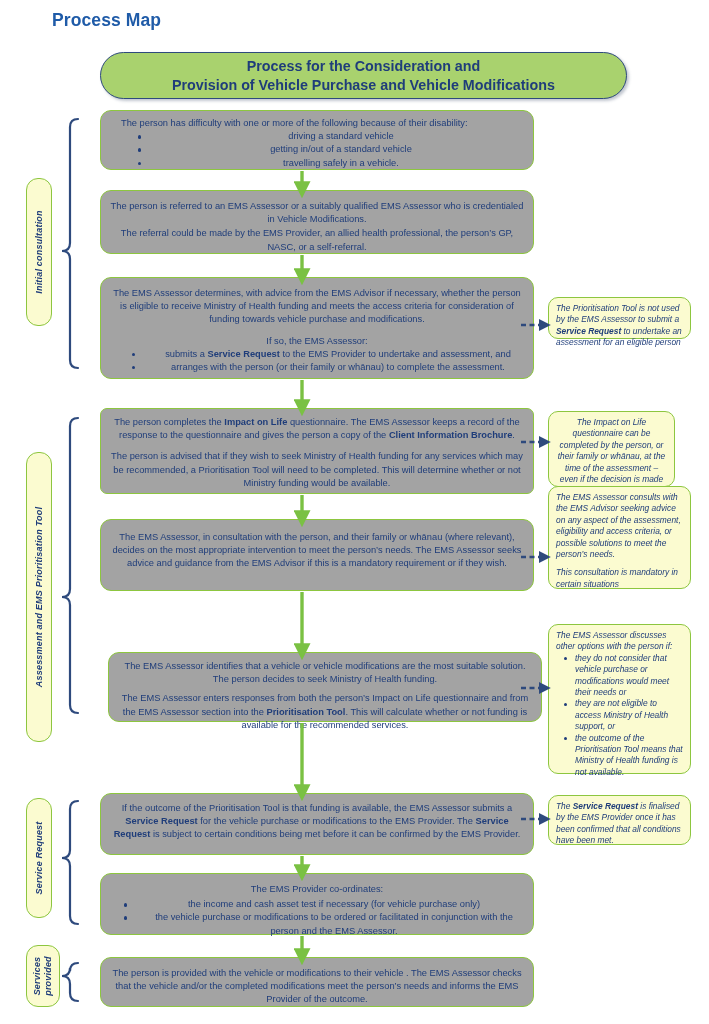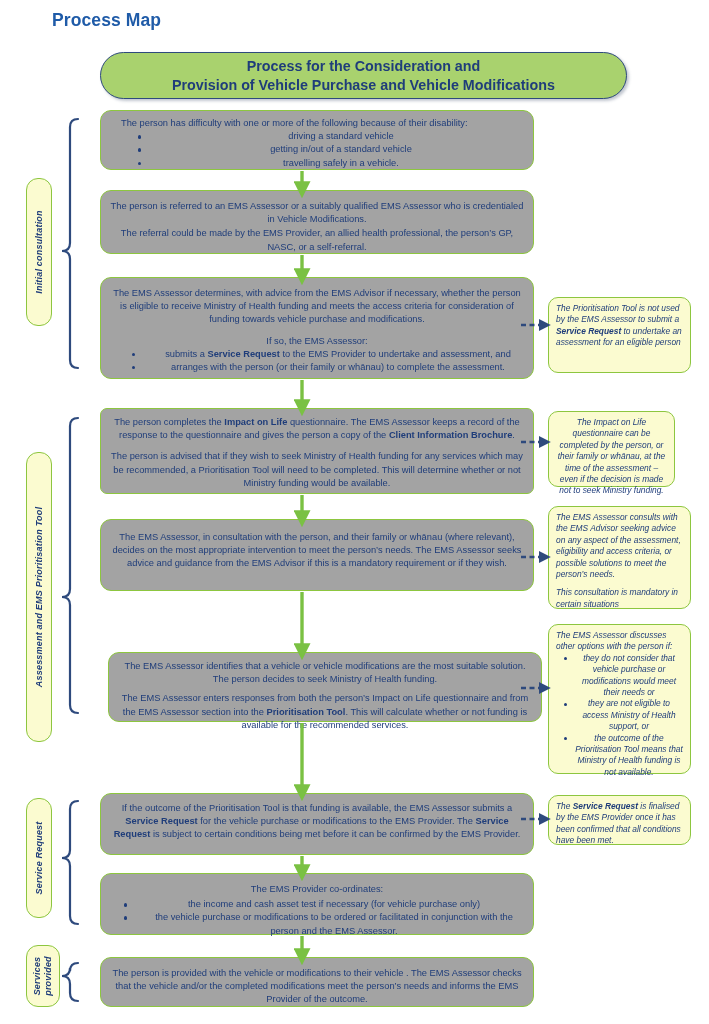--- a/index.html
+++ b/index.html
@@ -115,21 +115,21 @@
   .note p + p { margin-top: 7px; }
   .note p.center { text-align: center; }
   .note ul {
     margin: 0;
     padding: 0 0 0 8px;
     list-style: none;
   }
   .note ul li {
     position: relative;
     padding-left: 11px;
-    text-align: center;
+    text-align: left;
   }
   .note ul li::before {
     content: "";
     position: absolute;
     left: 0;
     top: 4.5px;
     width: 3px;
     height: 3px;
     border-radius: 50%;
     background: #1F3D7A;
@@ -262,33 +262,33 @@
       </ul>
     </div>
   </div>
 
   <div class="node" style="left:85px; top:957px; width:434px; height:50px;">
     <div class="inner" style="padding-top:9px;">
       <p>The person is provided with the vehicle or modifications to their vehicle . The EMS Assessor checks that the vehicle and/or the completed modifications meet the person’s needs and informs the EMS Provider of the outcome.</p>
     </div>
   </div>
 
-  <div class="note" style="left:548px; top:297px; width:143px; height:76px;">
+  <div class="note" style="left:548px; top:297px; width:143px; height:42px;">
     <div class="inner">
       <p>The Prioritisation Tool is not used by the EMS Assessor to  submit a <b>Service Request</b> to undertake an assessment for an eligible person</p>
     </div>
   </div>
 
   <div class="note" style="left:548px; top:411px; width:127px; height:76px;">
     <div class="inner">
       <p class="center">The Impact on Life questionnaire can be completed by the person, or their family or whānau, at the time of the assessment – even if the decision is made not to seek Ministry funding.</p>
     </div>
   </div>
 
-  <div class="note" style="left:548px; top:506px; width:143px; height:103px;">
+  <div class="note" style="left:548px; top:486px; width:143px; height:103px;">
     <div class="inner">
       <p>The EMS Assessor consults with the EMS Advisor seeking advice on any aspect of the assessment, eligibility and access criteria, or possible solutions to meet the person’s needs.</p>
       <p>This consultation is mandatory in certain situations</p>
     </div>
   </div>
 
   <div class="note" style="left:548px; top:624px; width:143px; height:150px;">
     <div class="inner">
       <p>The EMS Assessor discusses other options with the person if:</p>
       <ul>

